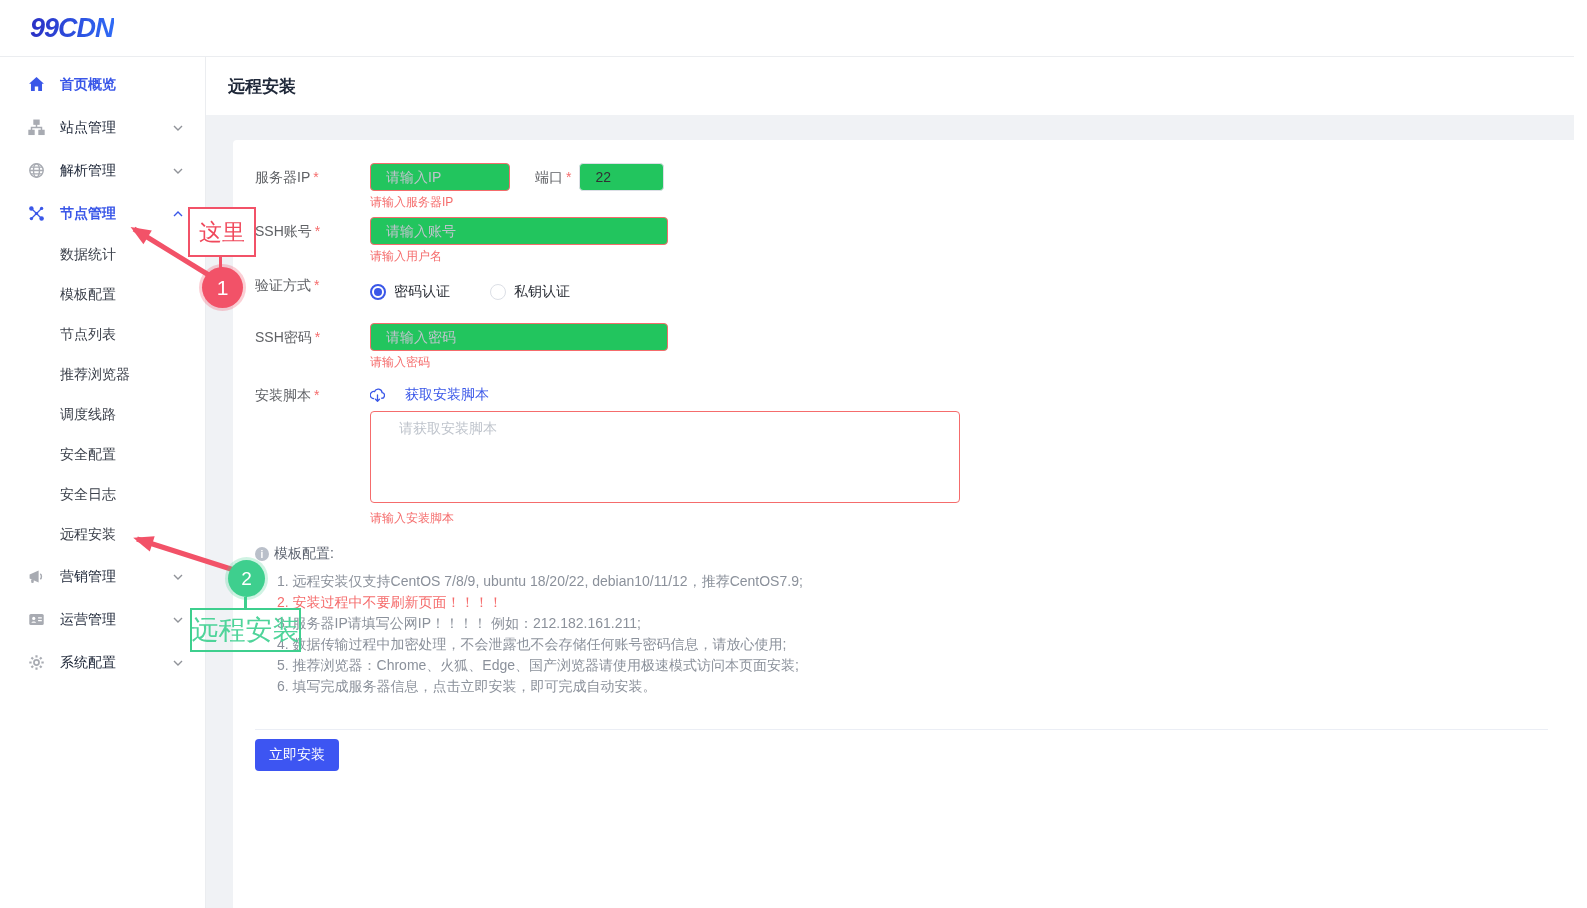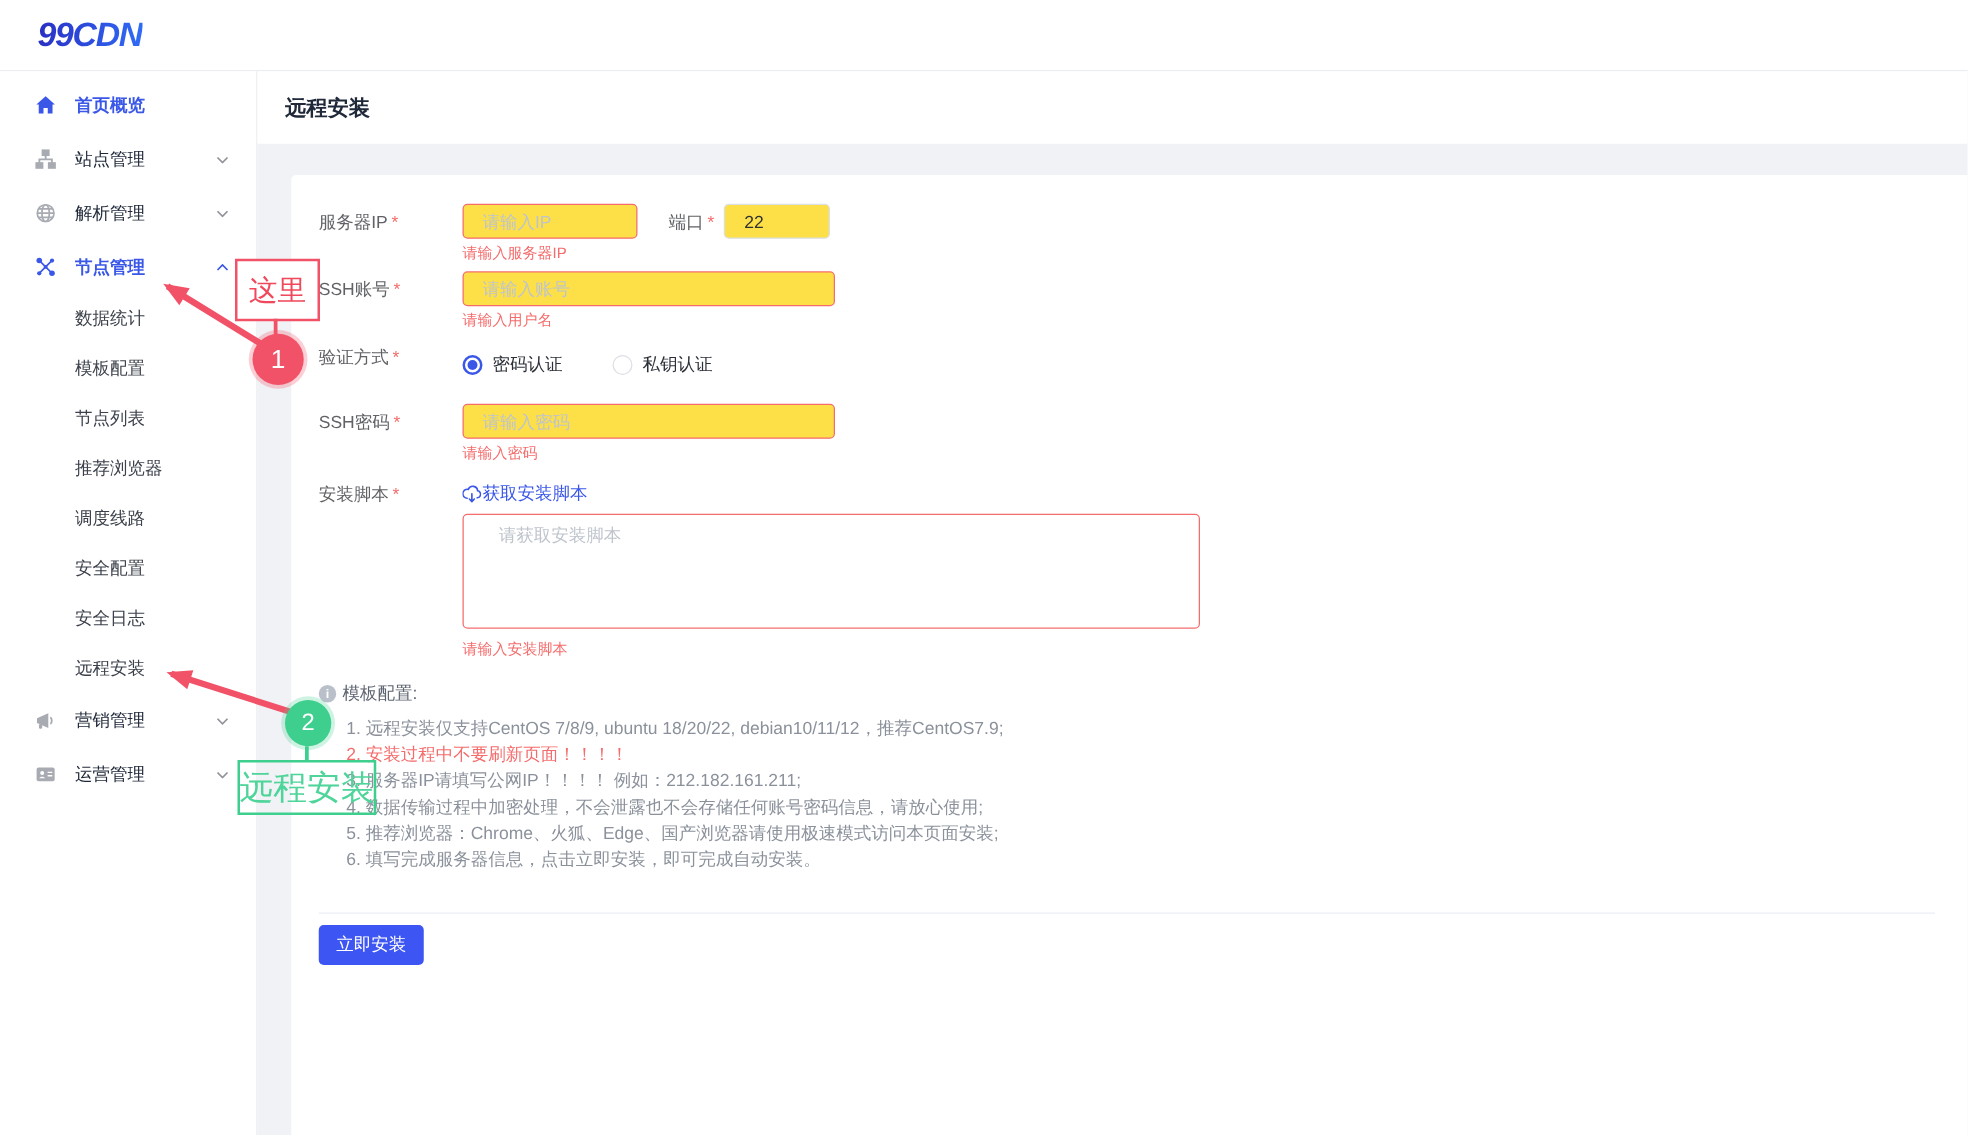--- a/index.html
+++ b/index.html
@@ -36,41 +36,41 @@
   .page-title { font-size:17px; font-weight:bold; color:#20293a; }
 
   
   .content { flex:1; padding:25px 0 0 27px; display:flex; min-height:0; }
   .card { flex:1; background:#fff; border-radius:4px 0 0 0; padding:23px 26px 0 22px; }
 
   .form-row { display:flex; align-items:flex-start; }
   .form-label { width:115px; flex-shrink:0; font-size:14px; color:#606266; padding-top:6px; }
   .req { color:#f56c6c; margin-left:3px; }
   .inp { height:28px; border:1px solid #dcdfe6; border-radius:4px; padding:0 15px;
-    font-size:14px; color:#303133; outline:none; background:#fde047; font-family:inherit; }
+    font-size:14px; color:#303133; outline:none; background:#22c55e; font-family:inherit; }
   .inp.err { border-color:#f56c6c; }
   .inp::placeholder, textarea::placeholder { color:#bfc4cc; }
   .err-msg { font-size:12px; color:#f56c6c; margin-top:4px; line-height:14px; }
   .field-block { margin-bottom:8px; }
 
   .w-ip { width:140px; } .w-port { width:85px; } .w-ssh { width:298px; }
   .port-label { font-size:14px; color:#606266; margin:6px 8px 0 25px; white-space:nowrap; }
 
   
   .radio-row { display:flex; align-items:flex-end; height:20px; margin:10px 0 22px 0; }
   .radio { display:flex; align-items:center; margin-right:40px; cursor:pointer; }
   .rdot { width:16px; height:16px; border-radius:50%; border:1px solid #dcdfe6;
     margin-right:8px; position:relative; background:#fff; flex-shrink:0; }
   .radio.checked .rdot { border:2px solid #3a57e8; }
   .radio.checked .rdot::after { content:""; position:absolute; left:50%; top:50%;
     width:8px; height:8px; border-radius:50%; background:#3a57e8; transform:translate(-50%,-50%); }
   .radio-label { font-size:14px; color:#2c3038; }
 
   
-  .script-link { display:flex; align-items:center; gap:1px; color:#3a57e8; font-size:14px;
+  .script-link { display:flex; align-items:center; gap:20px; color:#3a57e8; font-size:14px;
     cursor:pointer; height:20px; margin-top:4px; }
   .script-area { width:590px; height:92px; border:1px solid #f56c6c; border-radius:4px;
     margin-top:6px; padding:8px 28px; font-size:14px; resize:none; outline:none; font-family:inherit; color:#303133; }
 
   
   .notes { margin-top:12px; }
   .notes-head { display:flex; align-items:center; gap:5px; font-size:14px; color:#5d6470; }
   .info-icon { width:14px; height:14px; border-radius:50%; background:#bac0ca; color:#fff;
     font-size:10px; font-weight:bold; display:flex; align-items:center; justify-content:center; font-style:normal; }
   .info-icon::before { content:"i"; }
@@ -227,20 +227,34 @@
             </svg>
         </span>
         <span>运营管理</span>
         <span class="chev">
           <svg width="10" height="6" viewBox="0 0 10 6" fill="none" stroke="#909399" stroke-width="1.4">
               <path d="M1 1 5 5 9 1"></path>
             </svg>
         </span>
       </div>
 
+      <div class="side-item">
+        <span class="mi">
+          <svg width="17" height="17" viewBox="0 0 16 16" fill="none" stroke="#a8abb2">
+            <circle cx="8" cy="8" r="2.4" stroke-width="1.6"></circle>
+            <path stroke-width="2" d="M8 1.2v2.2M8 12.6v2.2M1.2 8h2.2M12.6 8h2.2M3.2 3.2l1.6 1.6M11.2 11.2l1.6 1.6M12.8 3.2l-1.6 1.6M4.8 11.2l-1.6 1.6"></path>
+            </svg>
+        </span>
+        <span>系统配置</span>
+        <span class="chev">
+          <svg width="10" height="6" viewBox="0 0 10 6" fill="none" stroke="#909399" stroke-width="1.4">
+              <path d="M1 1 5 5 9 1"></path>
+            </svg>
+        </span>
+      </div>
     </div>
 
     <div class="main">
       <div class="page-head">
         <div class="page-title">远程安装</div>
       </div>
 
       <div class="content">
         <div class="card">
 

